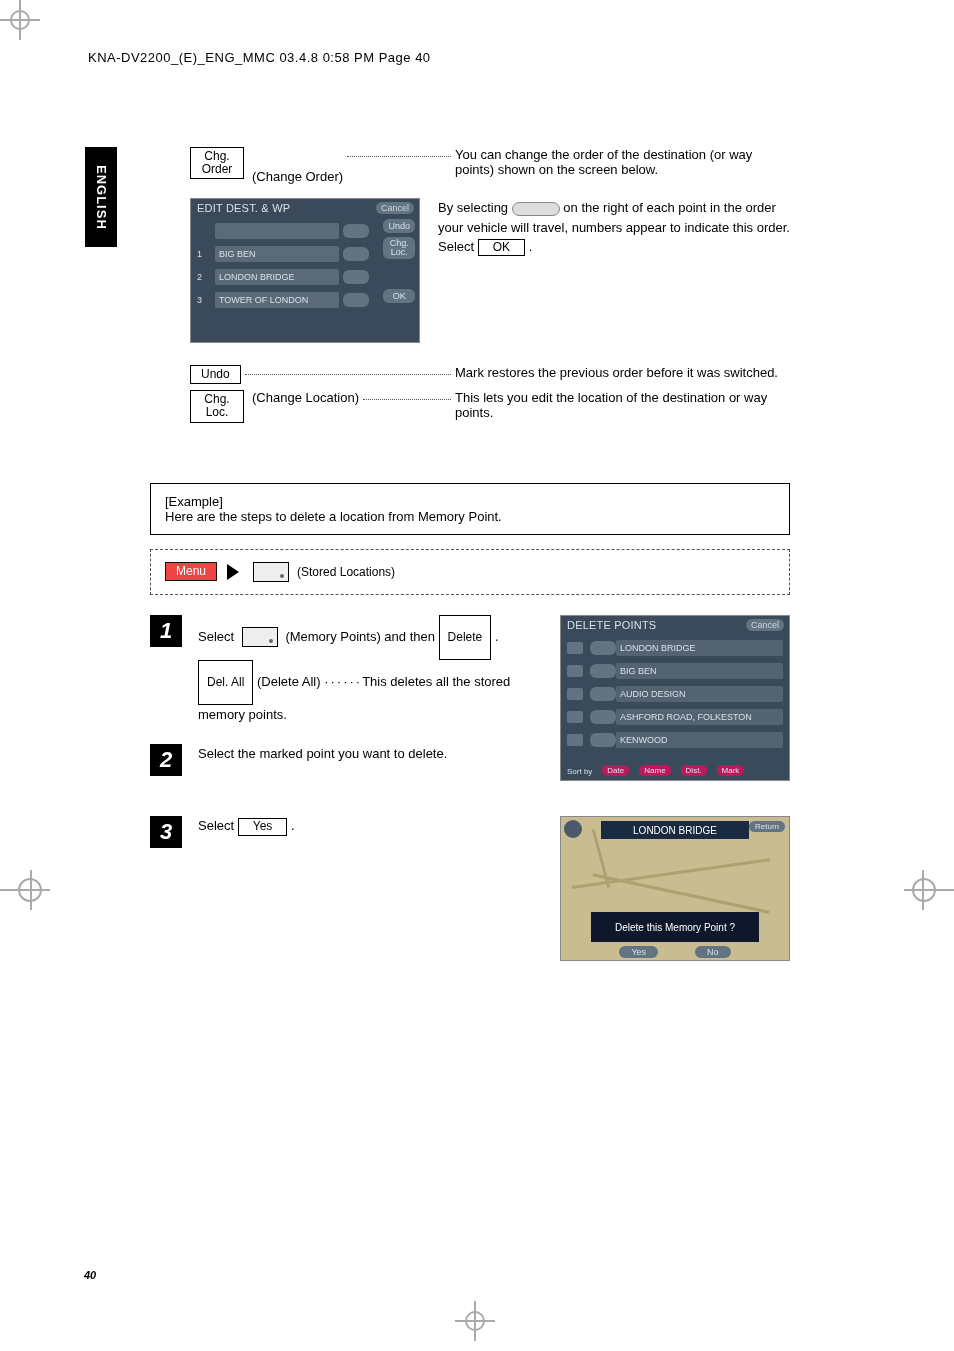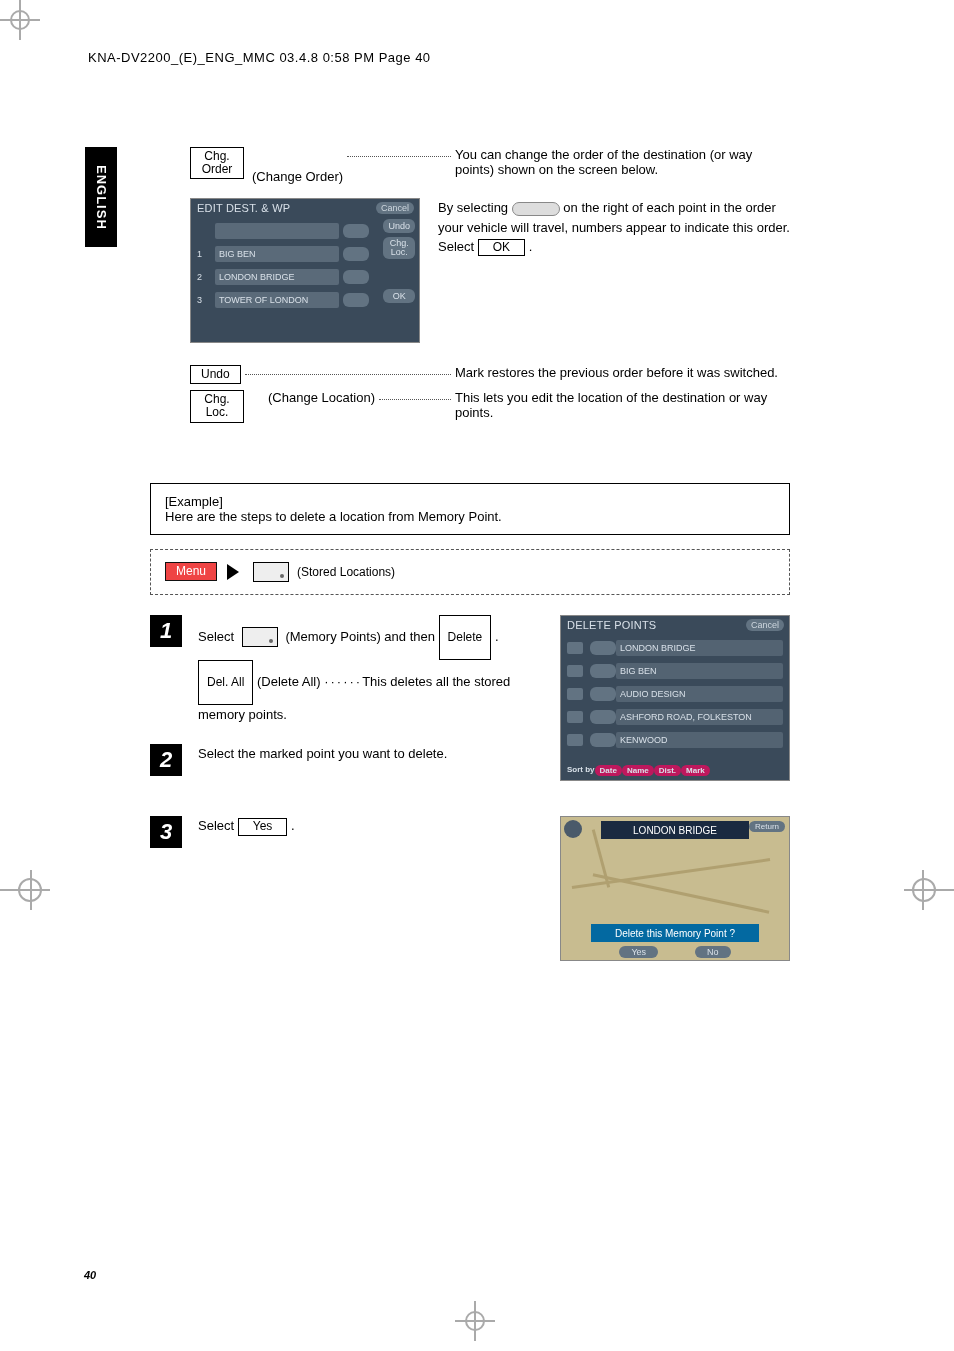--- a/index.html
+++ b/index.html
@@ -65,27 +65,27 @@
   .arrow { display:inline-block; width:0; height:0; border-left:12px solid #000; border-top:8px solid transparent; border-bottom:8px solid transparent; margin:0 10px; vertical-align:middle; }
   .icon-box { display:inline-block; width:36px; height:20px; border:1px solid #000; background:#eee; vertical-align:middle; margin:0 4px; position:relative; }
   .icon-box .dot { position:absolute; right:4px; bottom:3px; width:4px; height:4px; background:#666; border-radius:50%; }
 
   .step-row { display:flex; margin-top:20px; }
   .step-num { width:32px; height:32px; background:#000; color:#fff; font-weight:bold; font-size:22px; display:flex; align-items:center; justify-content:center; font-style:italic; margin-right:16px; flex-shrink:0; }
   .step-body { font-size:13px; flex:1; line-height:1.5; }
 
   .shot2 { width:230px; height:166px; }
   .shot2 .li .bar { font-size:9px; background:#536372; }
-  .shot2 .sort { position:absolute; bottom:4px; left:6px; right:6px; display:flex; gap:0; align-items:flex-start; font-size:8px;font-weight:bold; }
+  .shot2 .sort { position:absolute; bottom:4px; left:6px; right:6px; display:flex; gap:10px; align-items:flex-end; font-size:8px; }
   .shot2 .sort .sbtn { background:#be185d; padding:1px 5px; border-radius:6px; font-size:8px; }
   .shot2 .ic { width:16px; height:12px; background:#627382; border-radius:2px; margin-right:3px; }
 
   .map-shot { position:absolute; right:0; top:0; width:230px; height:145px; background:#c8bc90; border:1px solid #888; }
   .map-shot .banner { position:absolute; top:4px; left:40px; right:40px; height:18px; background:#1a2a40; color:#fff; font-size:10px; display:flex; align-items:center; justify-content:center; }
-  .map-shot .confirm { position:absolute; bottom:18px; left:30px; right:30px; height:18px; background:#0369a1; color:#fff; font-size:10px; display:flex; align-items:center; justify-content:center; }
+  .map-shot .confirm { position:absolute; bottom:18px; left:30px; right:30px; height:30px; background:#0f172a; color:#fff; font-size:10px; display:flex; align-items:center; justify-content:center; }
   .map-shot .yn { position:absolute; bottom:2px; left:40px; right:40px; display:flex; justify-content:space-around; }
   .map-shot .yn .b { background:#627382; color:#d8e0e8; padding:1px 12px; border-radius:6px; font-size:9px; }
   .map-shot .road { position:absolute; background:#b0a070; height:3px; }
   .map-shot .home { position:absolute; top:3px; left:3px; width:18px; height:18px; background:#4a5a6a; border-radius:50%; }
   .map-shot .retn { position:absolute; top:4px; right:4px; background:#627382; color:#d8e0e8; font-size:8px; padding:1px 6px; border-radius:6px; }
 
   .pagenum { position:absolute; left:84px; bottom:70px; font-style:italic; font-weight:bold; font-size:11px; }
 
   .mid-block { display:flex; align-items:flex-start; margin-top:14px; gap:18px; }
   .mid-block .txt { flex:1; font-size:13px; line-height:1.5; }
@@ -177,21 +177,21 @@
       <span class="btn-box one-line">Undo</span>
       <div class="leader"></div>
       <div class="desc">Mark restores the previous order before it was switched.</div>
     </div>
 
     <div class="row" style="margin-left:40px; margin-top:6px;">
       <div class="btn-box two-line">
         <div>Chg.</div>
         <div>Loc.</div>
       </div>
-      <span style="font-size:13px; margin-left:24px;">(Change Location)</span>
+      <span style="font-size:13px; margin-left:8px;">(Change Location)</span>
       <div class="leader"></div>
       <div class="desc">This lets you edit the location of the destination or way points.</div>
     </div>
 
     <div class="section">
 
       <div class="example-box">
         <div>[Example]</div>
         <div>Here are the steps to delete a location from Memory Point.</div>
       </div>

